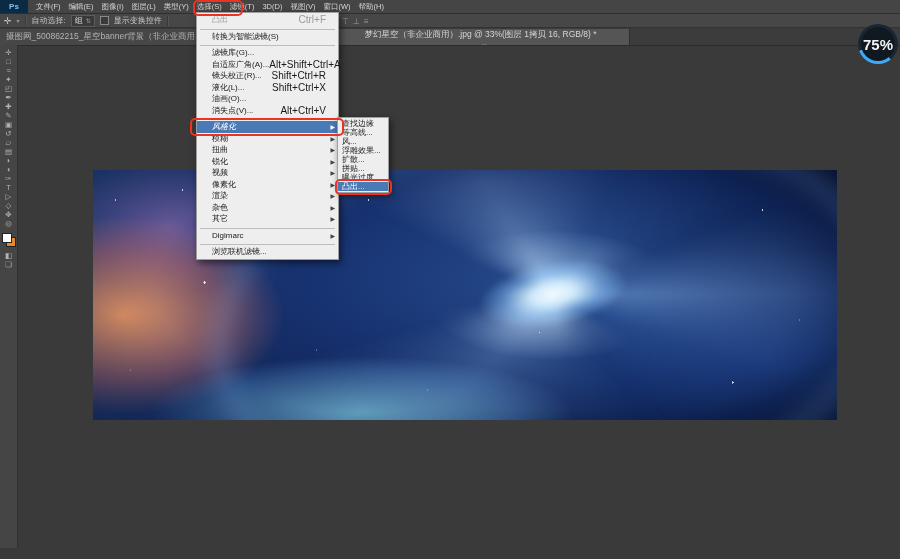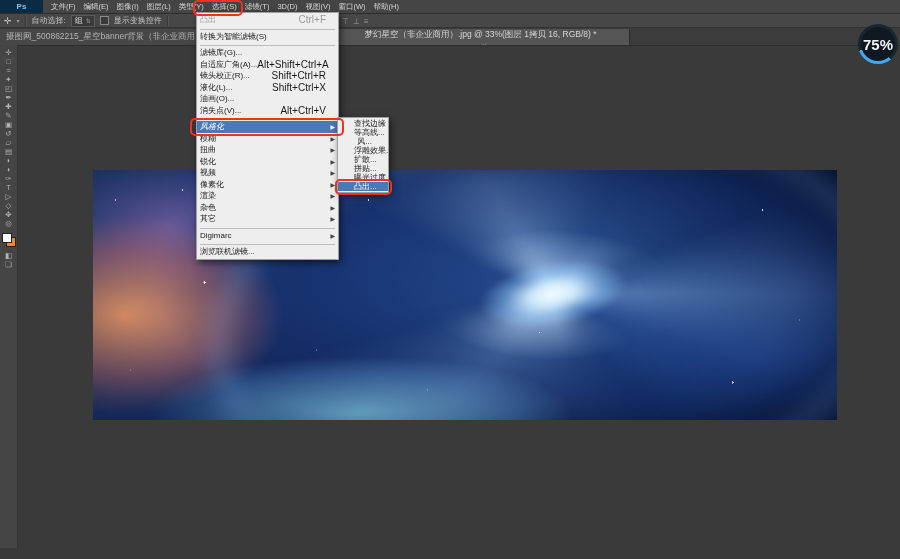--- a/index.html
+++ b/index.html
@@ -2,21 +2,21 @@
 <html><head>
 <meta charset="utf-8">
 <style>
   html,body{margin:0;padding:0;background:#262626;}
   .stage{position:relative;width:900px;height:559px;background:#3a3a3a;overflow:hidden;
          font-family:"Liberation Sans","DejaVu Sans",sans-serif;color:#cccccc;}
 
   
   .menubar{position:absolute;left:0;top:0;width:100%;height:13px;background:#454545;
            border-bottom:1px solid #2e2e2e;display:flex;align-items:center;font-size:7.5px;color:#d8d8d8;}
-  .ps-logo{width:43px;height:13px;background:#0b2a44;color:#7fc4ef;font-weight:bold;font-size:8px;
+  .ps-logo{width:28px;height:13px;background:#0b2a44;color:#7fc4ef;font-weight:bold;font-size:8px;
            display:flex;align-items:center;justify-content:center;margin-right:4px;}
   .menu-items{display:flex;height:100%;}
   .menu-item{padding:0 4px;display:flex;align-items:center;white-space:nowrap;cursor:default;}
 
   
   .optionsbar{position:absolute;left:0;top:14px;width:100%;height:14px;background:#474747;
               border-bottom:1px solid #333;display:flex;align-items:center;font-size:8px;gap:5px;padding-left:4px;box-sizing:border-box;}
   .tool-icon{color:#c8c8c8;font-size:9px;}
   .caret{color:#999;font-size:6px;}
   .vsep{width:1px;height:10px;background:#383838;border-right:1px solid #555;}
@@ -97,33 +97,33 @@
     radial-gradient(ellipse 85% 110% at 55% 45%, transparent 55%, rgba(2,6,20,0.55) 100%);}
 
   
   .statusbar{position:absolute;left:0;right:0;bottom:0;height:11px;background:#454545;border-top:1px solid #2e2e2e;
              display:flex;align-items:center;font-size:8px;color:#c6c6c6;gap:14px;padding-left:28px;}
   .status-arrow{color:#111;font-size:7px;}
 
   
   .menu-panel{position:absolute;left:196px;top:12px;width:141px;background:#eeeeee;border:1px solid #9f9f9f;
               box-shadow:2px 3px 7px rgba(0,0,0,.55);padding:1px 0;z-index:10;font-size:8px;color:#1a1a1a;}
-  .m-row{position:relative;display:flex;align-items:center;height:11.5px;padding:0 6px 0 3px;white-space:nowrap;cursor:default;}
+  .m-row{position:relative;display:flex;align-items:center;height:11.5px;padding:0 6px 0 15px;white-space:nowrap;cursor:default;}
   .m-row .shortcut{margin-left:auto;font-size:10px;padding-right:6px;}
   .m-row .arrow{display:none;position:absolute;right:3px;top:2px;font-size:6px;color:#444;}
   .m-row.submenu .arrow{display:block;}
   .m-row.highlighted{background:#4a7ab5;color:#fff;font-style:italic;}
   .m-row.highlighted .arrow{color:#fff;}
   .m-row.disabled{color:#9a9a9a;}
   .m-row.sep{height:5px;padding:0 3px;}
   .m-row.sep::before{content:"";display:block;width:100%;border-top:1px solid #bdbdbd;margin-top:2px;}
 
   .submenu-panel{position:absolute;left:337px;top:117px;width:50px;background:#eeeeee;border:1px solid #9f9f9f;
                  box-shadow:2px 3px 7px rgba(0,0,0,.55);padding:1px 0;z-index:11;font-size:8px;color:#1a1a1a;}
-  .s-row{height:9px;line-height:9px;padding:0 16px;white-space:nowrap;cursor:default;text-align:right;}
+  .s-row{height:9px;line-height:9px;padding:0 4px;white-space:nowrap;cursor:default;}
   .s-row.highlighted{background:#4a7ab5;color:#fff;}
 
   
   .anno{position:absolute;border:2px solid #ea3323;border-radius:5px;z-index:20;pointer-events:none;}
   .anno-filter{left:193px;top:0px;width:46px;height:12px;}
   .anno-stylize{left:190px;top:118px;width:150px;height:14px;}
   .anno-extrude{left:335px;top:179px;width:53px;height:12px;}
 
   
   .badge{position:absolute;left:858px;top:24px;width:40px;height:40px;border-radius:50%;z-index:30;

